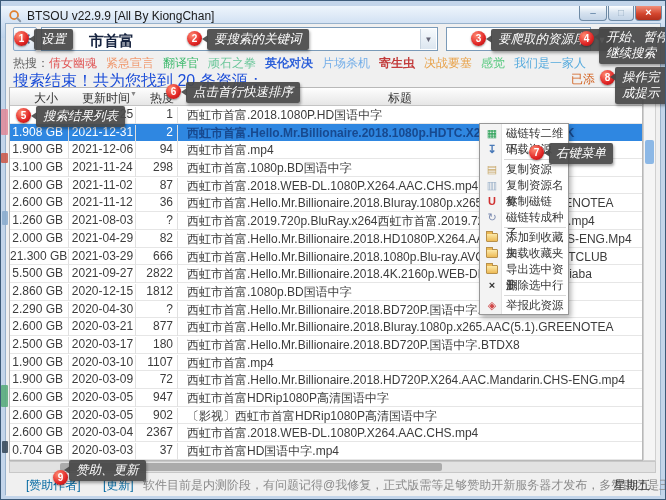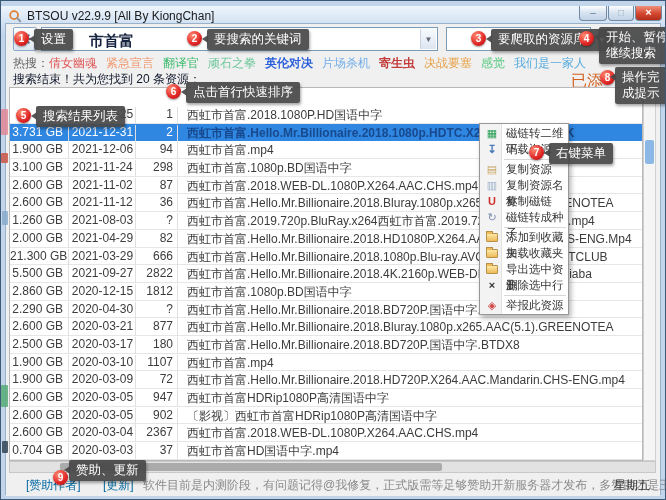--- a/index.html
+++ b/index.html
@@ -27,22 +27,22 @@
   .combo-arrow{position:absolute;right:1px;top:1px;bottom:1px;width:16px;background:linear-gradient(#f6fafd,#dce6f0);
     border-left:1px solid #c8d4e0;color:#667;font-size:8px;text-align:center;line-height:22px;}
   .res-combo{position:absolute;left:445px;top:26px;width:145px;height:24px;background:#fff;border:1px solid #7a9ab8;}
   .start-btn{position:absolute;left:598px;top:26px;width:58px;height:24px;border:1px solid #7a9ac8;border-radius:2px;
     background:linear-gradient(#f6fafd,#d8e4f0);}
   .search-text{position:absolute;left:88px;top:31px;font-size:15px;font-weight:bold;color:#16233f;z-index:40;}
   
   .hotrow{position:absolute;left:12px;top:54px;font-size:12px;color:#666;white-space:nowrap;}
   .hotrow .kw{margin-right:9px;cursor:pointer;}
   
-  .statusrow{position:absolute;left:12px;top:70px;font-size:12px;color:#0f172a;}
-  .added-text{position:absolute;left:570px;top:70px;font-size:16px;color:#d2601e;}
+  .statusrow{position:absolute;left:12px;top:70px;font-size:16px;color:#1d4ed8;}
+  .added-text{position:absolute;left:570px;top:70px;font-size:12px;color:#d2601e;}
   
   .tbl{position:absolute;left:8px;top:86px;width:634px;height:374px;background:#fff;border:1px solid #b8b8b8;}
   .thead{position:absolute;left:0;top:0;right:0;height:18px;background:linear-gradient(#fefefe,#e6e6e6);
     border-bottom:1px solid #c4c4c4;font-size:12px;color:#333;}
   .thead span{position:absolute;top:2px;}
   .h-size{left:24px;}.h-date{left:72px;}.h-heat{left:140px;}.h-title{left:0;width:100%;text-align:center;}
   .sort-icon{position:absolute;left:120px;top:5px;font-size:7px;color:#888;}
   .h-title{left:250px;width:280px;text-align:center;}
   .tbody{position:absolute;left:0;top:18px;right:0;bottom:0;overflow:hidden;}
   .trow{position:relative;height:17.7px;border-bottom:1px solid #e6e6e6;font-size:12px;color:#3c3c3c;
@@ -83,21 +83,21 @@
   .mi-report{color:#d04848;}
   .icon-folder{display:inline-block;width:12px;height:9px;margin-top:4px;background:linear-gradient(#fce9a8,#edba55);
     border:1px solid #b8904a;border-radius:1px;position:relative;}
   .icon-folder::before{content:"";position:absolute;left:-1px;top:-3px;width:5px;height:2px;background:#edba55;border:1px solid #b8904a;border-bottom:none;}
   
   .ann{position:absolute;z-index:30;}
   .dot{position:absolute;width:15px;height:15px;border-radius:50%;color:#fff;font-size:10px;font-weight:bold;
     text-align:center;line-height:15px;
     background:radial-gradient(circle at 35% 30%,#ff8a72,#e02424 60%,#9c0e0e);box-shadow:0 1px 2px rgba(0,0,0,.4);}
   .tip{position:absolute;background:rgba(72,72,72,.93);color:#fff;font-size:12.5px;line-height:16px;
-    padding:2px 7px 3px;border-radius:2px;white-space:nowrap;box-shadow:1px 2px 3px rgba(0,0,0,.35);}
+    padding:2px 7px 3px;border-radius:2px;white-space:nowrap;box-shadow:1px 2px 3px rgba(0,0,0,.35);font-style:italic;}
   .tip::before{content:"";position:absolute;left:-5px;top:6px;border:4px solid transparent;border-right:6px solid rgba(72,72,72,.93);border-left:none;}
   .tip .tip-caret{color:#fff;font-size:9px;margin-left:12px;}
   
   .blob{position:absolute;z-index:6;opacity:.85;border-radius:1px;}
 </style>
 </head>
 <body>
 
 <div class="window">
 
@@ -135,31 +135,38 @@
   <div class="start-btn"></div>
 
   <div class="hotrow">
     <span>热搜：</span><span><span class="kw" style="color: rgb(224, 85, 85);">倩女幽魂</span><span class="kw" style="color: rgb(240, 154, 112);">紧急宣言</span><span class="kw" style="color: rgb(60, 185, 108);">翻译官</span><span class="kw" style="color: rgb(108, 199, 155);">顽石之拳</span><span class="kw" style="font-weight: bold; color: rgb(43, 95, 217);">英伦对决</span><span class="kw" style="color: rgb(116, 174, 232);">片场杀机</span><span class="kw" style="font-weight: bold; color: rgb(194, 59, 59);">寄生虫</span><span class="kw" style="color: rgb(232, 163, 76);">决战要塞</span><span class="kw" style="color: rgb(87, 201, 127);">感觉</span><span class="kw" style="color: rgb(85, 170, 221);">我们是一家人</span></span>
   </div>
 
   <div class="statusrow">搜索结束！共为您找到 20 条资源：</div>
   <div class="added-text">已添</div>
 
   <div class="tbl">
+    <div class="thead">
+      <span class="h-size">大小</span>
+      <span class="h-date">更新时间</span>
+      <span class="sort-icon">▼</span>
+      <span class="h-heat">热度</span>
+      <span class="h-title">标题</span>
+    </div>
     <div class="tbody">
 
         <div class="trow">
           <span class="c-size"></span>
           <span class="c-date">2021-12-25</span>
           <span class="c-heat">1</span>
           <span class="c-title">西虹市首富.2018.1080P.HD国语中字</span>
         </div>
 
         <div class="trow selected">
-          <span class="c-size">3.731 GB</span>
+          <span class="c-size">1.908 GB</span>
           <span class="c-date">2021-12-31</span>
           <span class="c-heat">2</span>
           <span class="c-title">西虹市首富.Hello.Mr.Billionaire.2018.1080p.HDTC.X264.AAC-BTBT4K</span>
         </div>
 
         <div class="trow">
           <span class="c-size">1.900 GB</span>
           <span class="c-date">2021-12-06</span>
           <span class="c-heat">94</span>
           <span class="c-title">西虹市首富.mp4</span>

